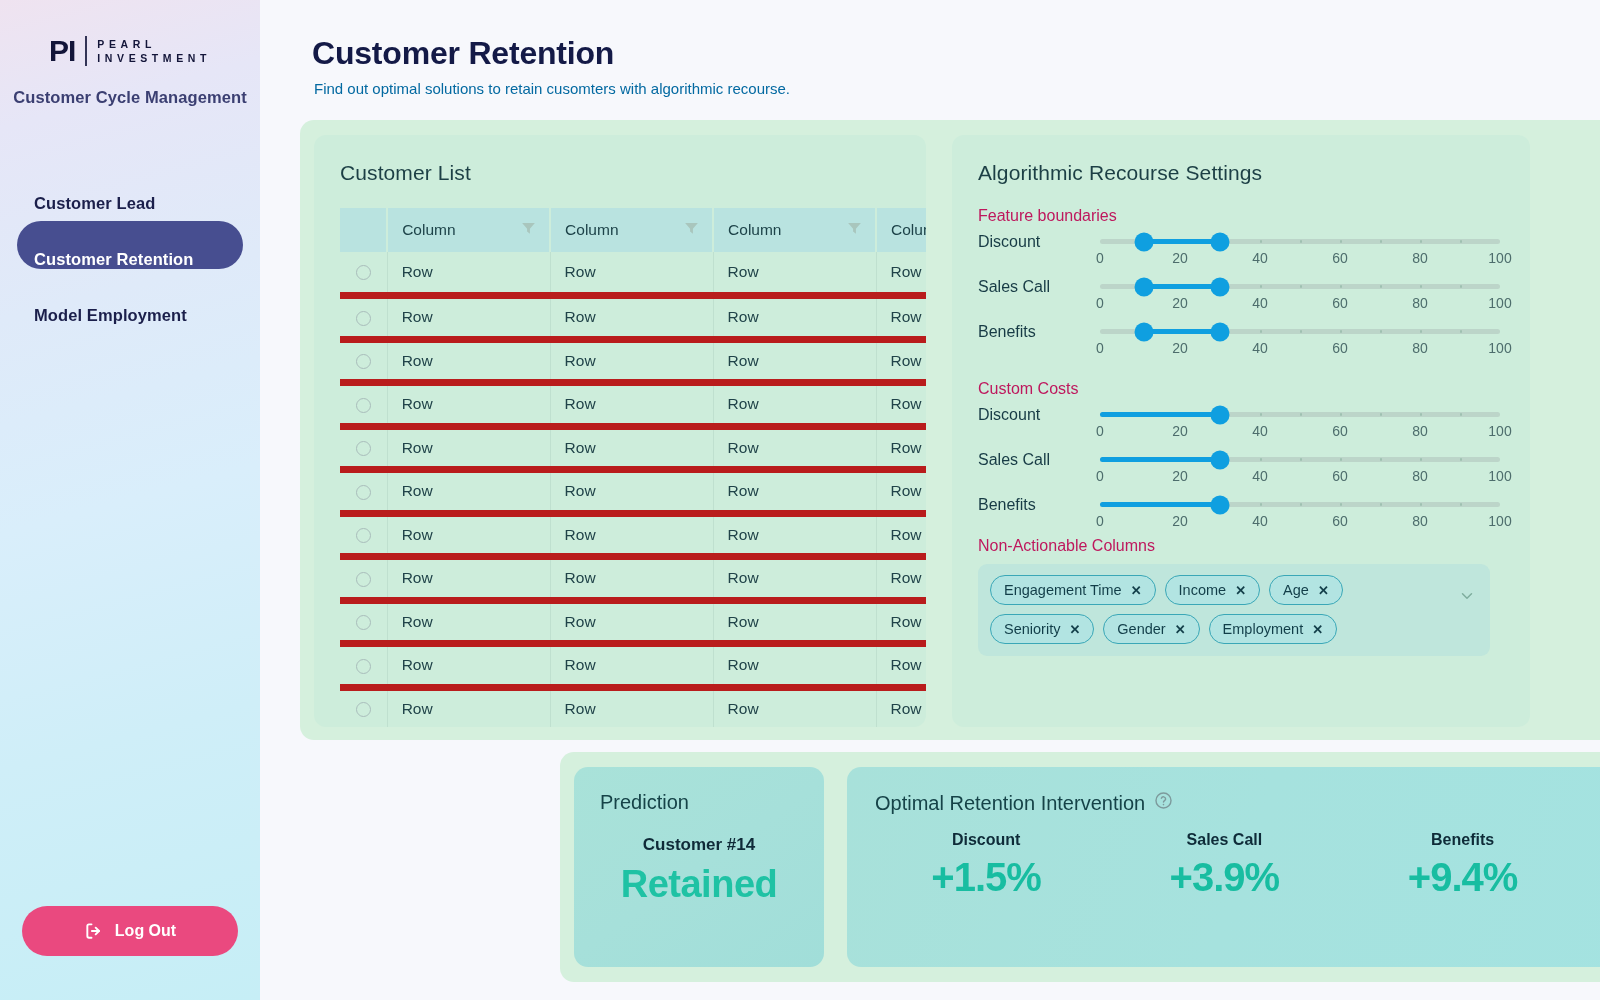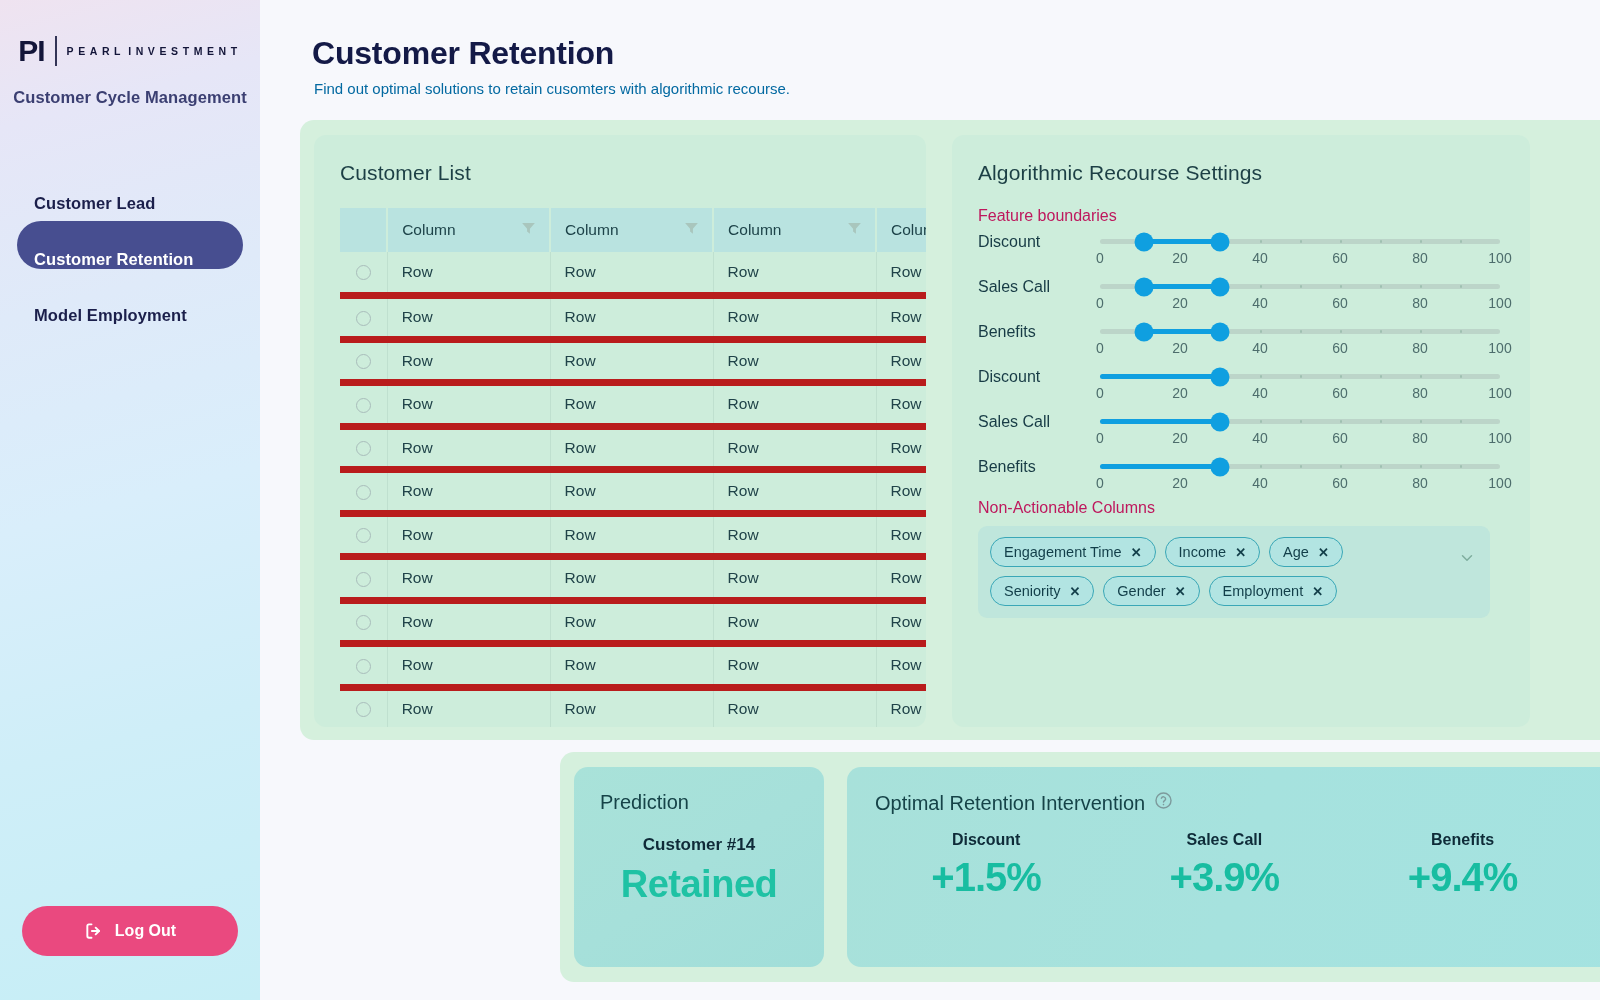--- a/index.html
+++ b/index.html
@@ -19,21 +19,21 @@
       linear-gradient(165deg, #efe3f0 0%, #e6e6f7 12%, #dfeaf9 30%, #d9eefb 50%, #cfeef8 72%, #c6eef6 100%);
     display: flex; flex-direction: column; align-items: center;
   }
   .logo-wrap { margin-top: 36px; display: flex; align-items: center; gap: 0; }
   .logo-pi {
     font-size: 30px; font-weight: 700; letter-spacing: -1px;
     color: #131539; font-family: "Liberation Sans", sans-serif;
     line-height: 1;
   }
   .logo-div { width: 2px; height: 30px; background: #131539; margin: 0 10px; opacity: .85; }
-  .logo-words { display: flex; flex-direction: row; justify-content: flex-end; gap: 3px; }
+  .logo-words { display: flex; flex-direction: column; justify-content: flex-end; gap: 3px; }
   .logo-words span {
     font-size: 10.5px; letter-spacing: 4.6px; color: #131539; font-weight: 600; line-height: 1;
   }
   .subbrand {
     margin-top: 22px; font-size: 16.5px; font-weight: 700; color: #3b3f72;
     letter-spacing: .1px;
   }
   .nav { margin-top: 58px; width: 226px; display: flex; flex-direction: column; gap: 8px; }
   .nav-item {
     height: 48px; display: flex; align-items: flex-end; padding: 0 17px;
@@ -407,20 +407,21 @@
                   <span style="left:20%">20</span>
                   <span style="left:40%">40</span>
                   <span style="left:60%">60</span>
                   <span style="left:80%">80</span>
                   <span style="left:100%">100</span>
                 </div>
      </div>
             </div>
           </div>
 
+        <div class="sect-h" style="margin-top:16px">Custom Costs</div>
         <div id="cc-sliders">
             <div class="slider-row">
               <div class="slider-label">Discount</div>
      <div class="slider-area">
        <div class="track">
          <div class="ticks">
                     <i style="left:10%"></i>
                     <i style="left:20%"></i>
                     <i style="left:30%"></i>
                     <i style="left:40%"></i>

